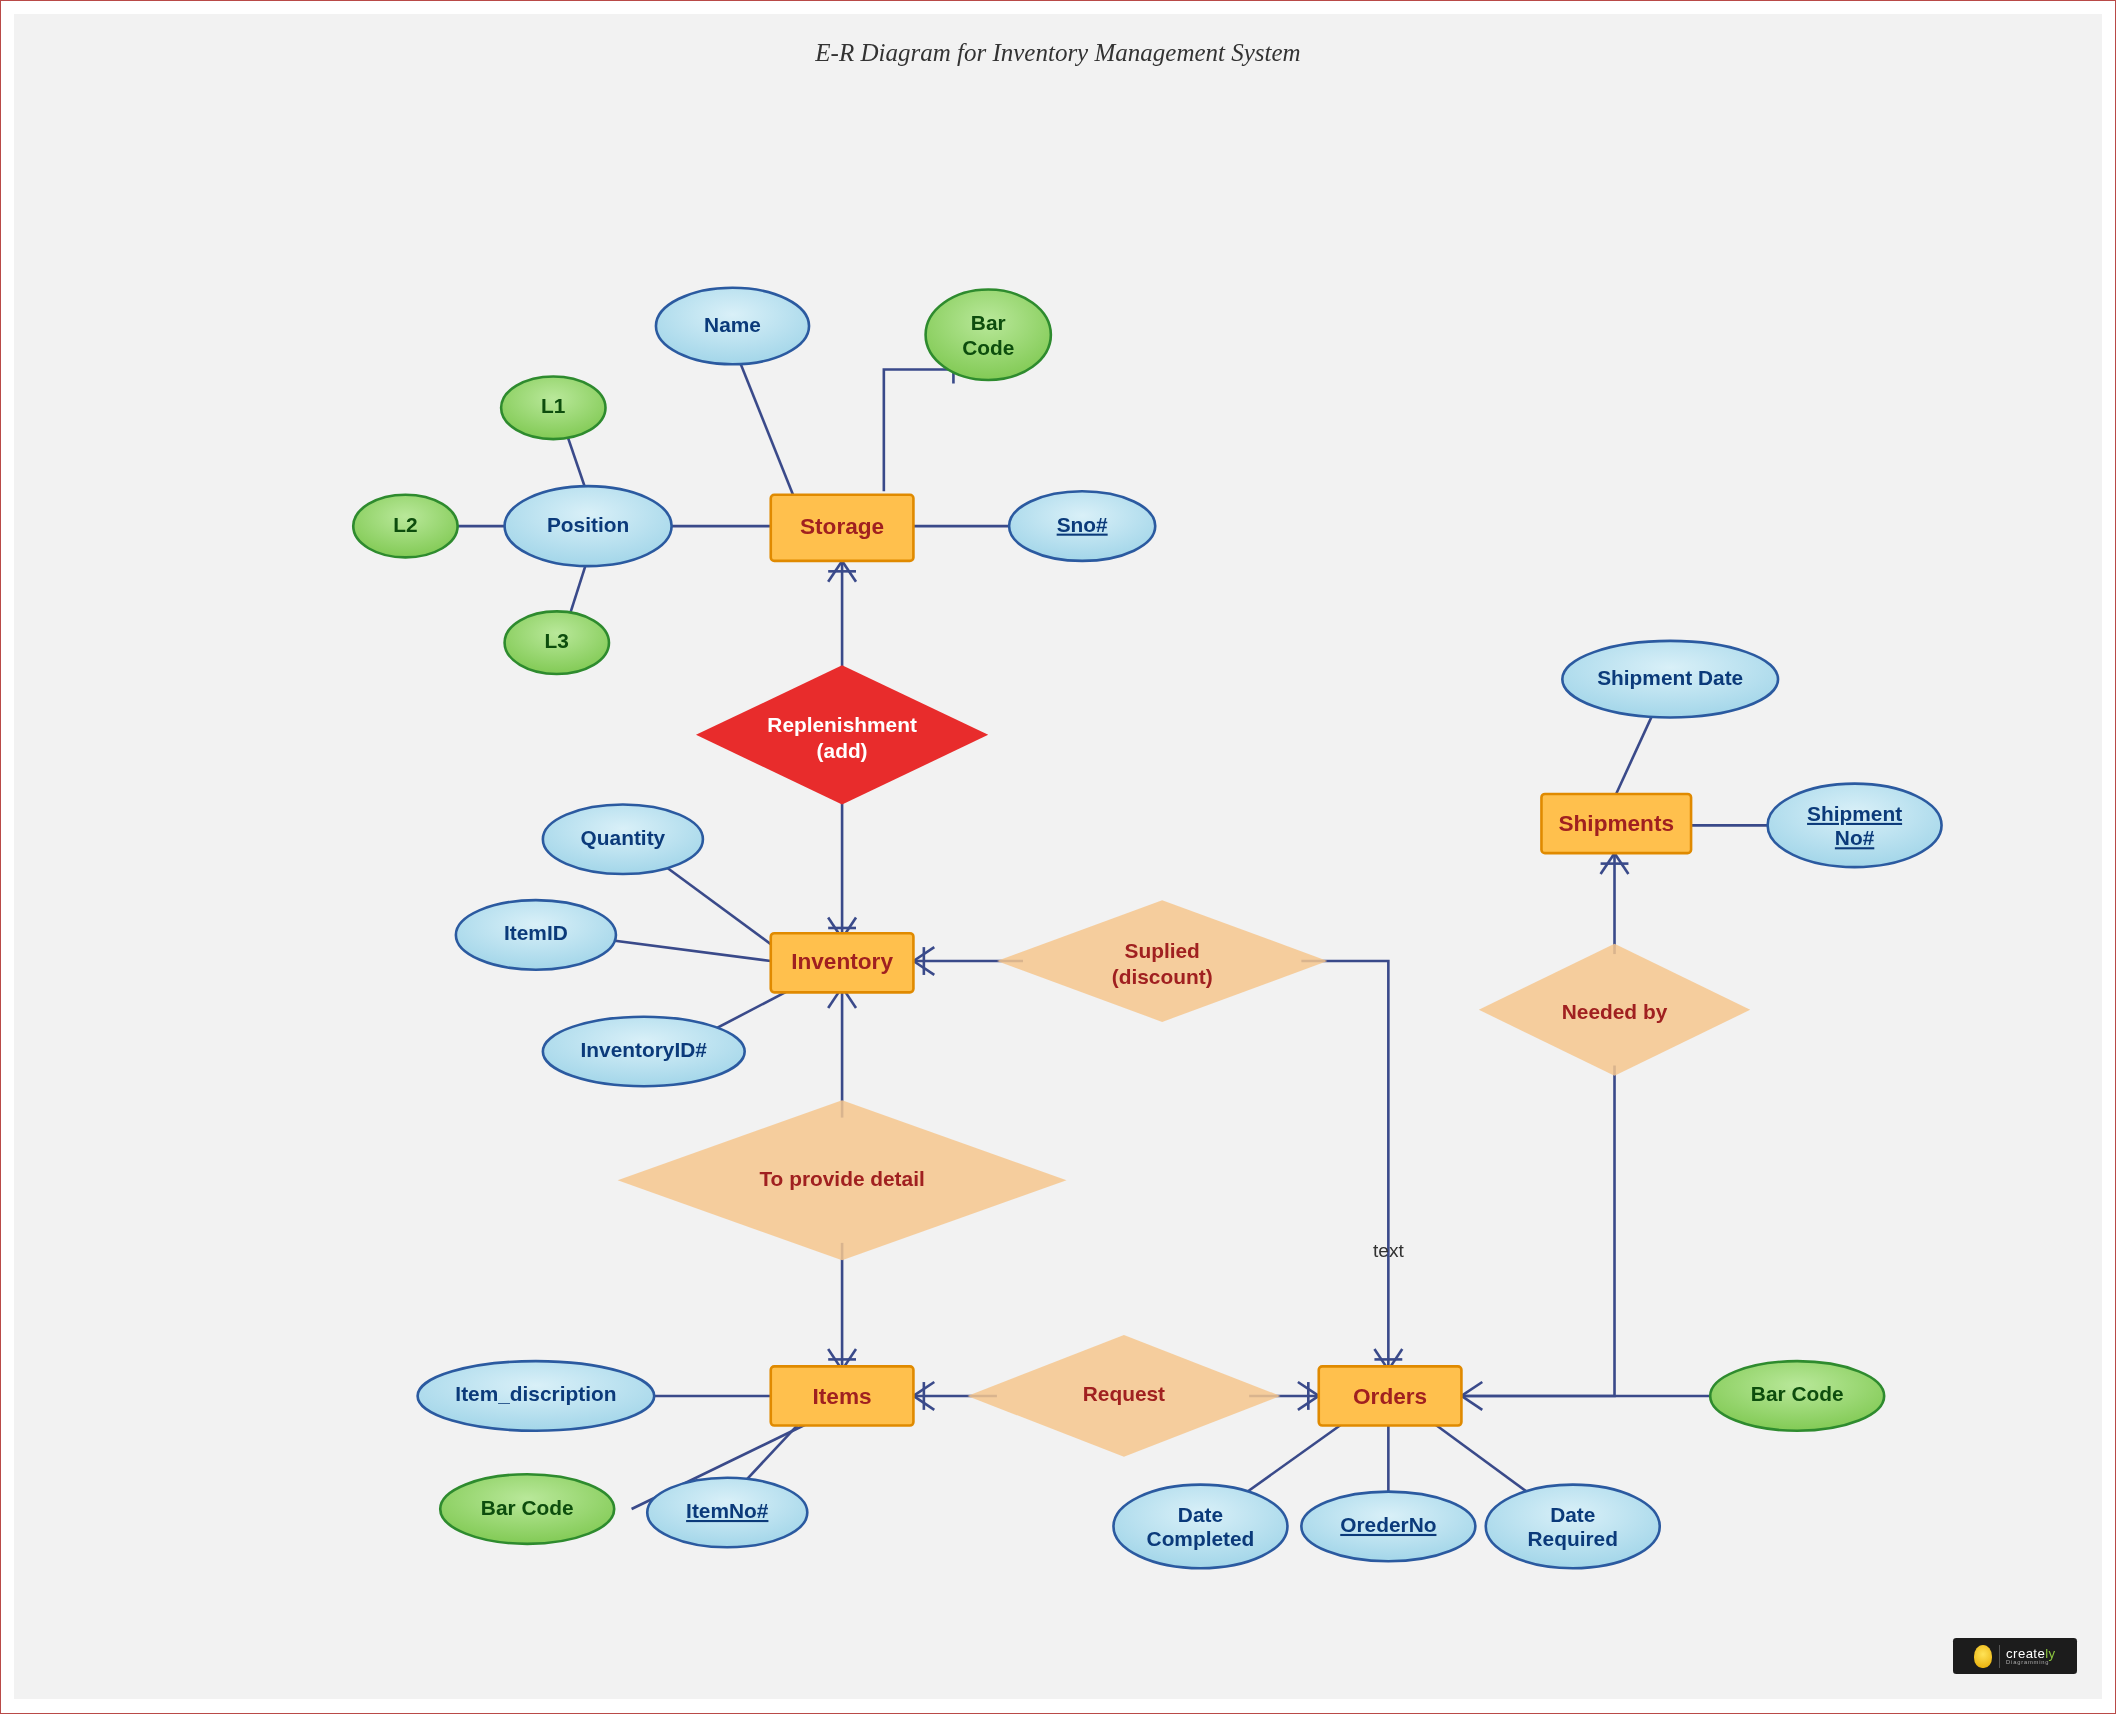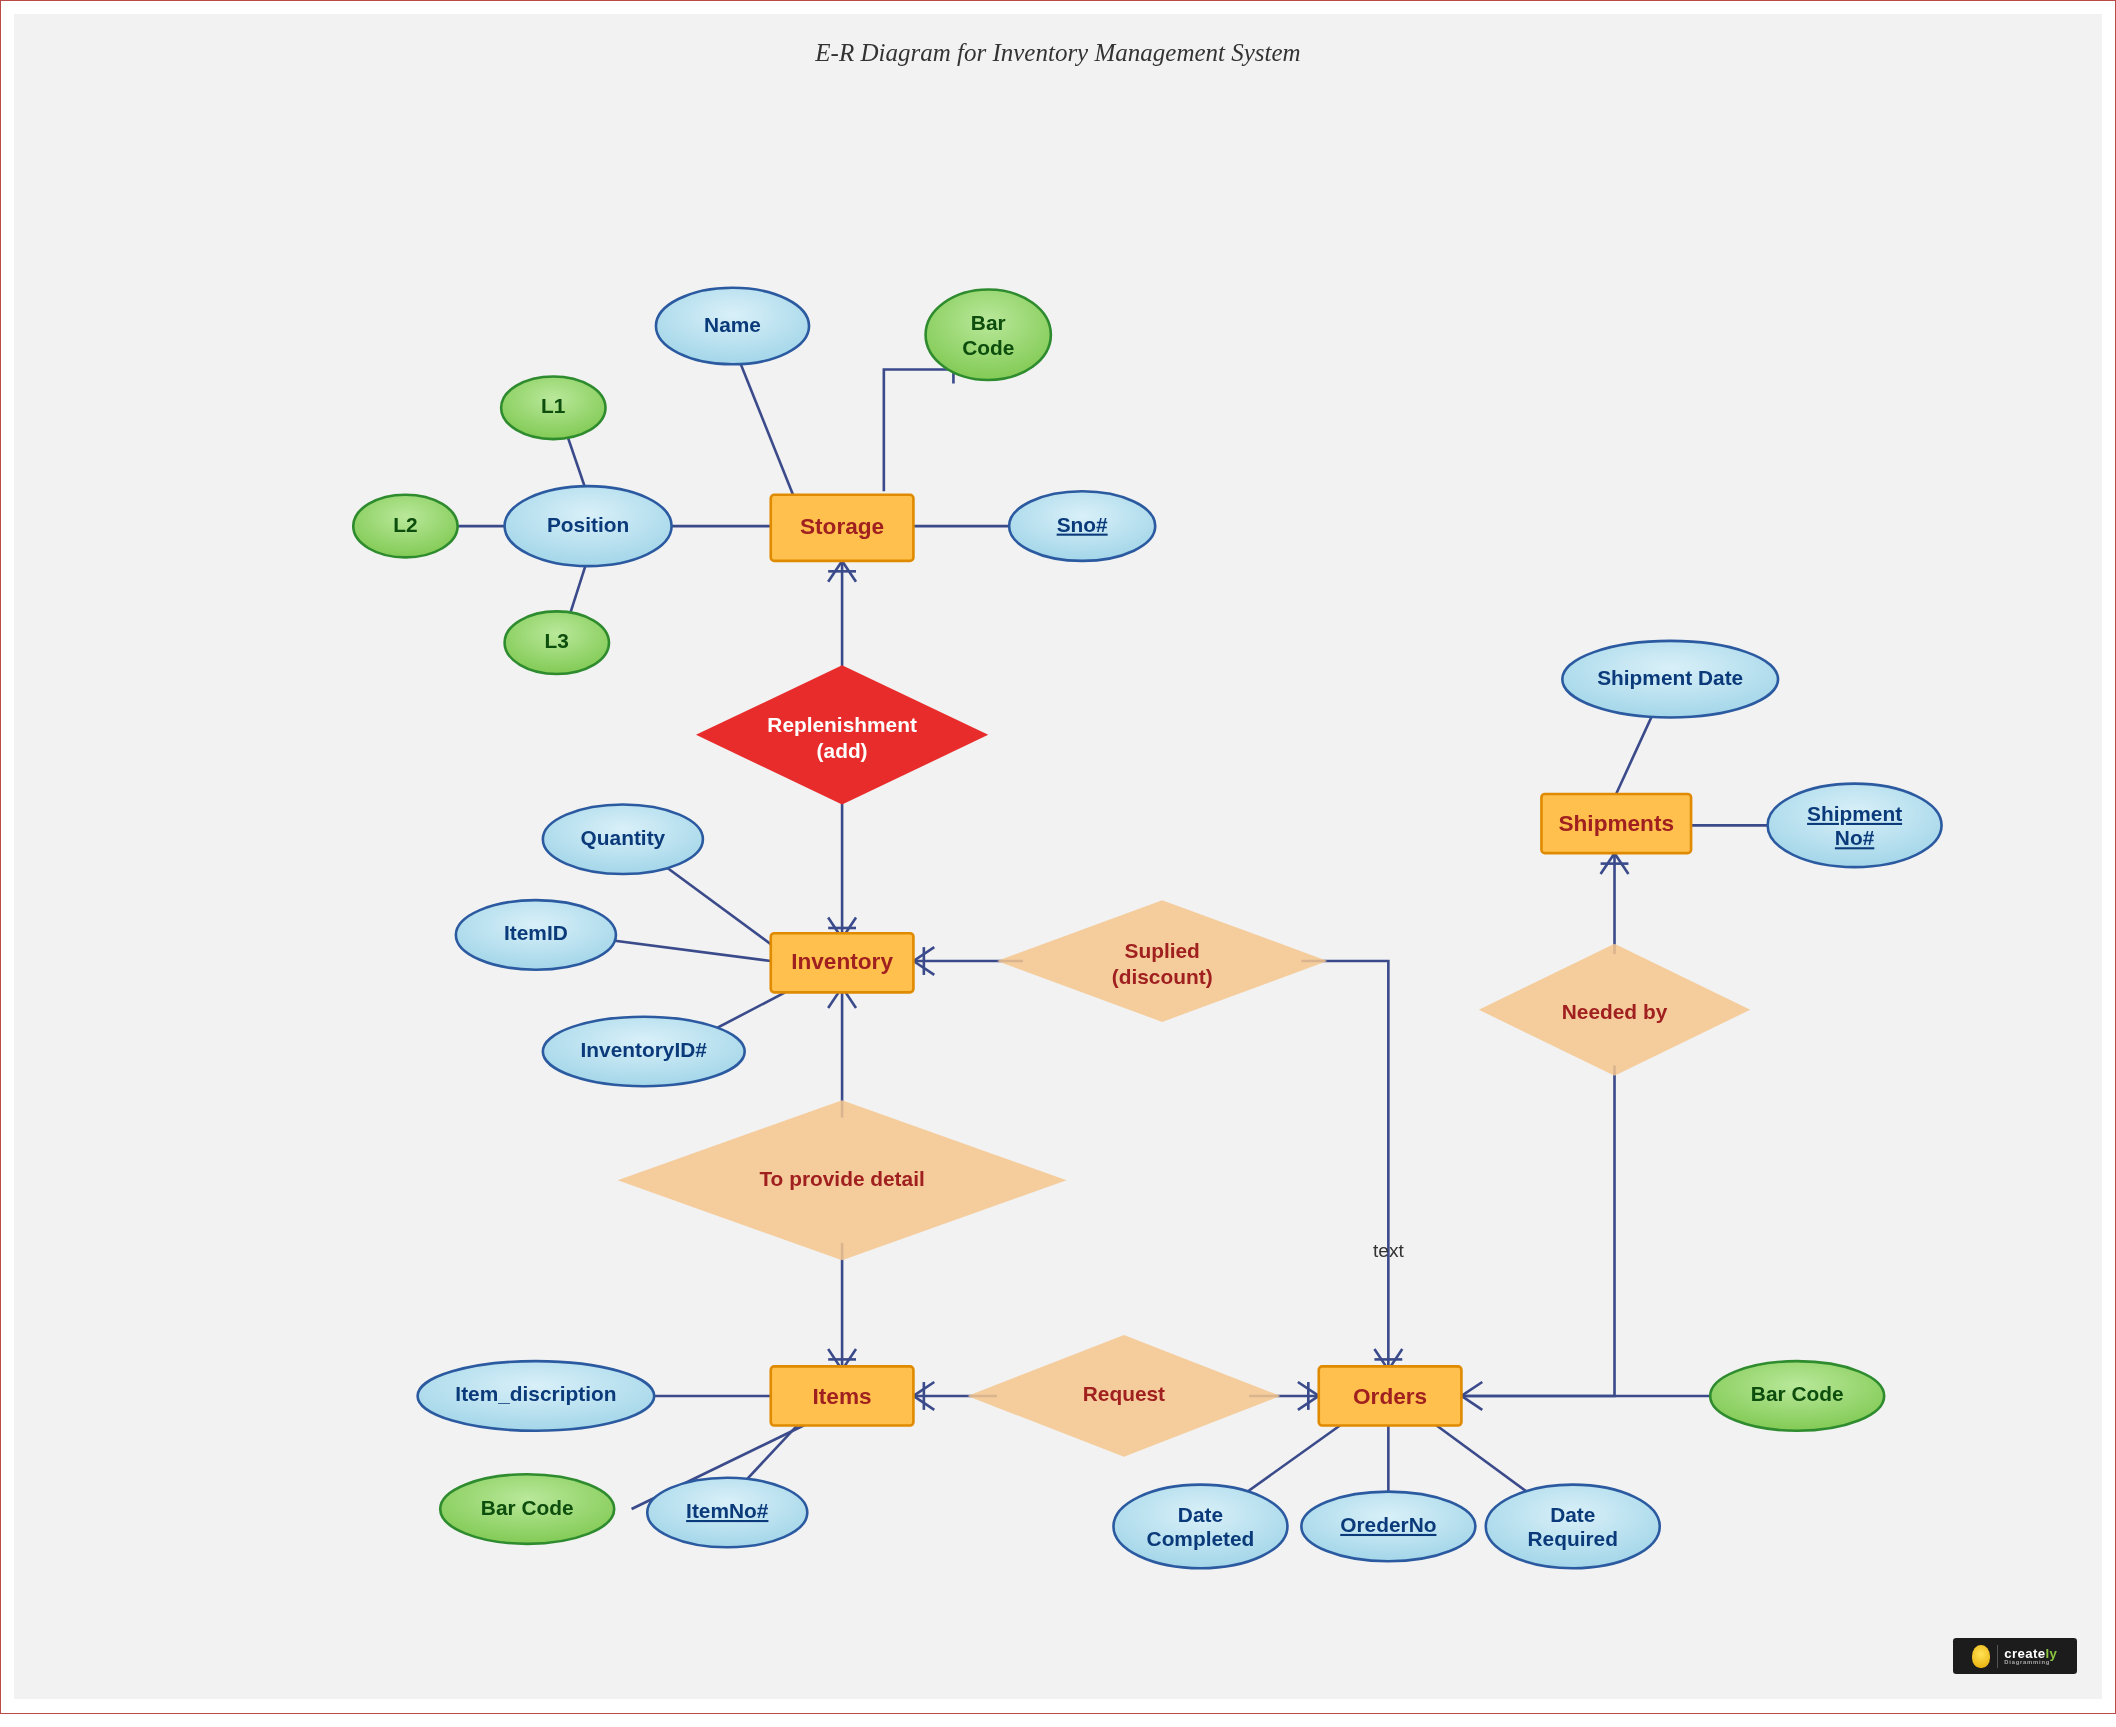--- a/index.html
+++ b/index.html
@@ -31,21 +31,21 @@
 
   .edge{stroke:#3a4a8a;stroke-width:1.5;fill:none}
   .crow{stroke:#3a4a8a;stroke-width:1.5;fill:none}
 
   .edge-label{font-size:11px;fill:#333;text-anchor:middle}
 
   
   .logo{position:absolute;right:25px;bottom:25px;width:124px;height:36px;background:#1c1c1c;border-radius:3.3px;display:flex;align-items:center;justify-content:center;gap:6.6px}
   .logo .bulb{width:18px;height:23px;background:radial-gradient(circle at 50% 40%,#ffe357,#e6a900);border-radius:50% 50% 45% 45%;position:relative}
   .logo .sep{width:0.8px;height:23px;background:#555}
-  .logo .txt{color:#fff;font-size:13.2px;font-weight:700;letter-spacing:0.4px;line-height:1}
+  .logo .txt{color:#fff;font-size:13.2px;font-weight:400;letter-spacing:0.4px;line-height:1}
   .logo .txt .ly{color:#8cc63f}
   .logo .sub{color:#aaa;font-size:5.8px;letter-spacing:0.8px;display:block;text-align:left}
 </style>
 </head>
 <body>
 
 <div class="border-outer">
   <div class="canvas">
     <div class="title">E-R Diagram for Inventory Management System</div>
 

